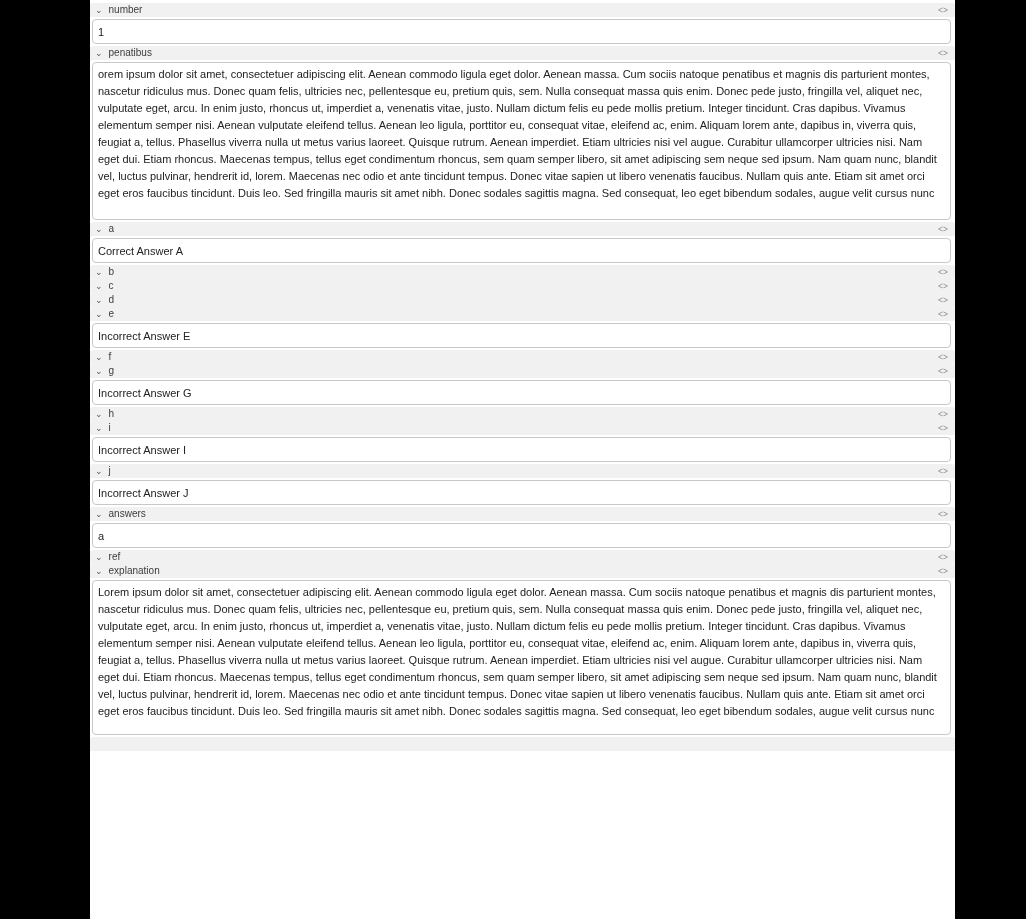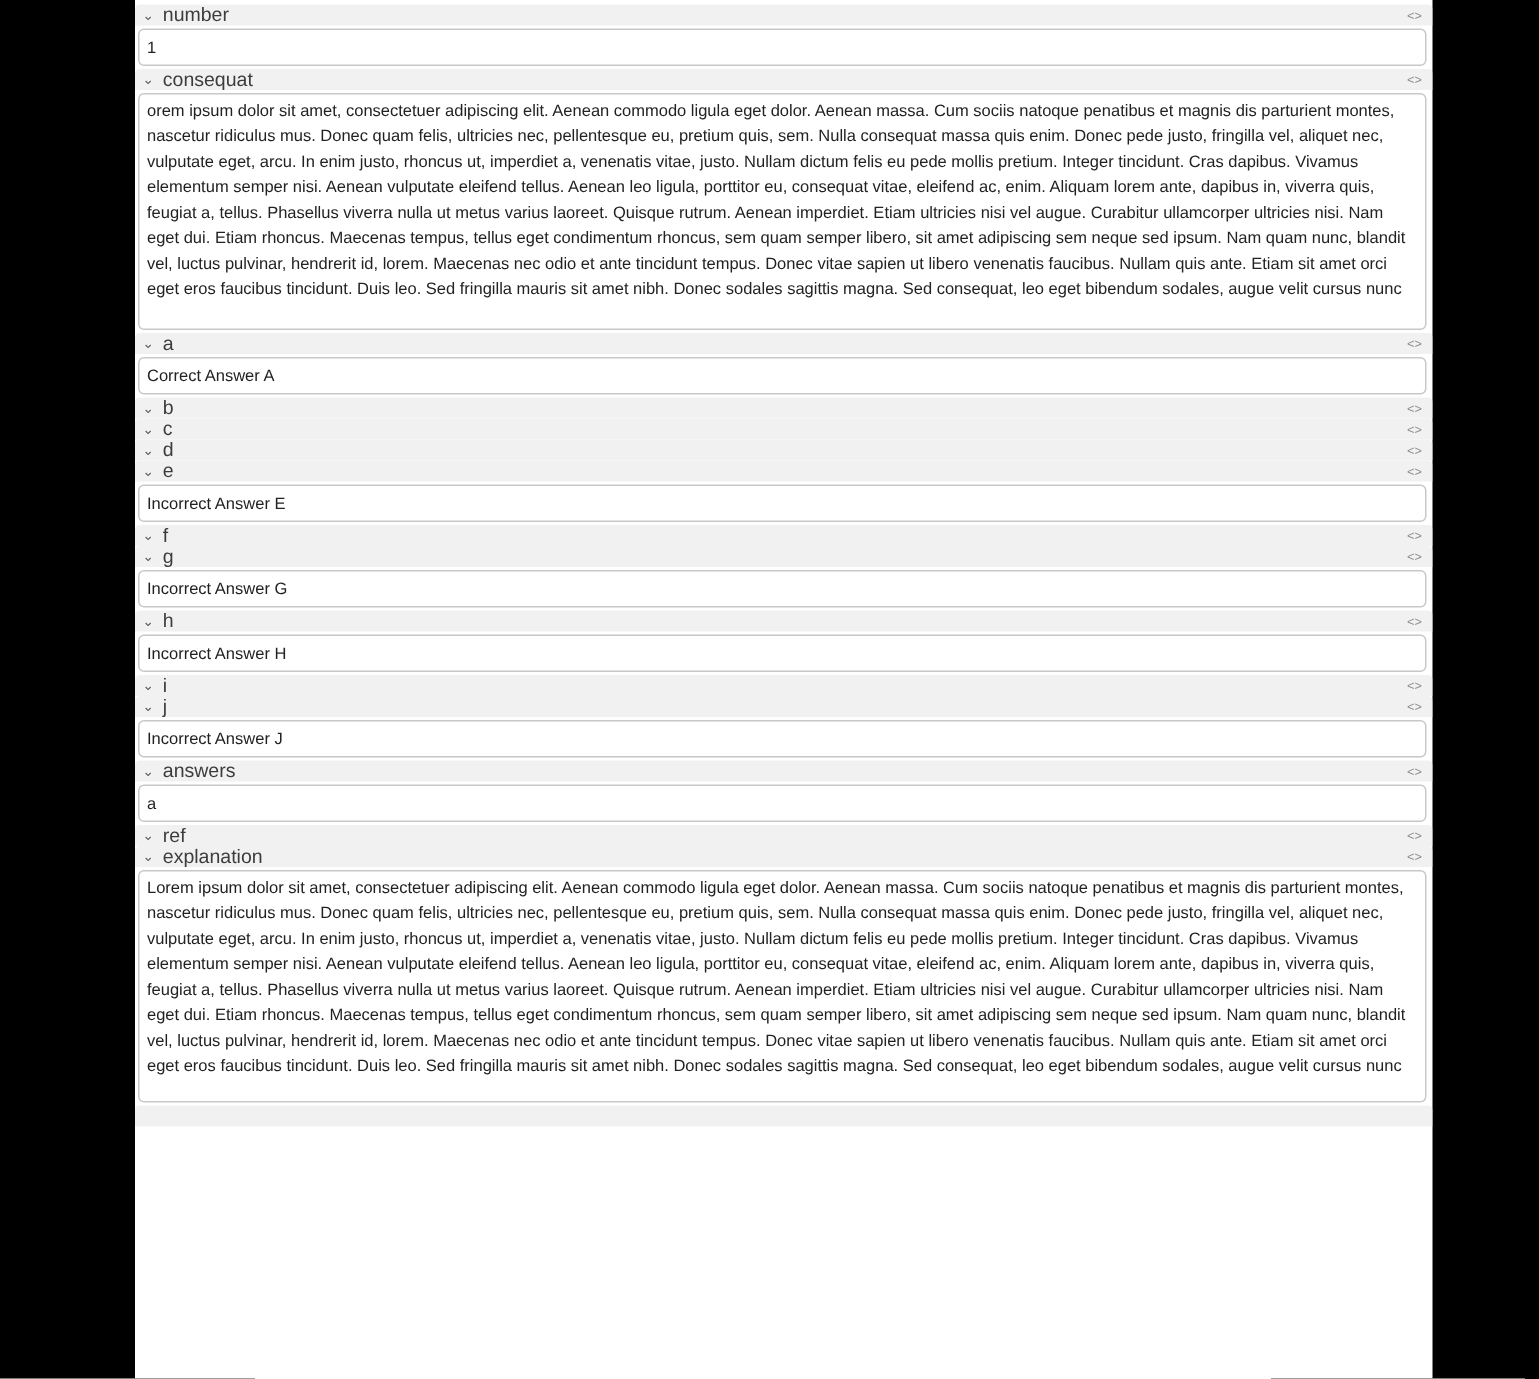--- a/index.html
+++ b/index.html
@@ -30,21 +30,21 @@
   }
   .chevron {
     color: #5a5a5a;
     font-size: 9px;
     line-height: 9px;
     margin-left: 5px;
     cursor: pointer;
   }
   .field-label {
     color: #3c3c3c;
-    font-size: 13px;
+    font-size: 10px;
     line-height: 10px;
     margin-left: 6px;
     white-space: nowrap;
   }
   .code-icon {
     position: absolute;
     right: 7px;
     top: 2px;
     color: #8d8d8d;
     font-size: 8.5px;
@@ -96,21 +96,21 @@
       <span class="code-icon">&lt;&gt;</span>
     </div>
     <div class="field-body">
           <input type="text" class="value" value="1" style="">
         </div>
   </div>
 
   <div class="field-section field-question">
     <div class="field-header">
       <span class="chevron">⌄</span>
-      <span class="field-label">consequat</span>
+      <span class="field-label">penatibus</span>
       <span class="code-icon">&lt;&gt;</span>
     </div>
     <div class="field-body">
           <textarea spellcheck="false" class="value" style="">orem ipsum dolor sit amet, consectetuer adipiscing elit. Aenean commodo ligula eget dolor. Aenean massa. Cum sociis natoque penatibus et magnis dis parturient montes, nascetur ridiculus mus. Donec quam felis, ultricies nec, pellentesque eu, pretium quis, sem. Nulla consequat massa quis enim. Donec pede justo, fringilla vel, aliquet nec, vulputate eget, arcu. In enim justo, rhoncus ut, imperdiet a, venenatis vitae, justo. Nullam dictum felis eu pede mollis pretium. Integer tincidunt. Cras dapibus. Vivamus elementum semper nisi. Aenean vulputate eleifend tellus. Aenean leo ligula, porttitor eu, consequat vitae, eleifend ac, enim. Aliquam lorem ante, dapibus in, viverra quis, feugiat a, tellus. Phasellus viverra nulla ut metus varius laoreet. Quisque rutrum. Aenean imperdiet. Etiam ultricies nisi vel augue. Curabitur ullamcorper ultricies nisi. Nam eget dui. Etiam rhoncus. Maecenas tempus, tellus eget condimentum rhoncus, sem quam semper libero, sit amet adipiscing sem neque sed ipsum. Nam quam nunc, blandit vel, luctus pulvinar, hendrerit id, lorem. Maecenas nec odio et ante tincidunt tempus. Donec vitae sapien ut libero venenatis faucibus. Nullam quis ante. Etiam sit amet orci eget eros faucibus tincidunt. Duis leo. Sed fringilla mauris sit amet nibh. Donec sodales sagittis magna. Sed consequat, leo eget bibendum sodales, augue velit cursus nunc</textarea>
         </div>
   </div>
 
   <div class="field-section field-a">
     <div class="field-header">
       <span class="chevron">⌄</span>
@@ -175,31 +175,31 @@
           <input type="text" class="value" value="Incorrect Answer G" style="">
         </div>
   </div>
 
   <div class="field-section field-h">
     <div class="field-header">
       <span class="chevron">⌄</span>
       <span class="field-label">h</span>
       <span class="code-icon">&lt;&gt;</span>
     </div>
-    <div class="field-body">
-          <input type="text" class="value" value="Incorrect Answer H" style="">
-        </div>
   </div>
 
   <div class="field-section field-i">
     <div class="field-header">
       <span class="chevron">⌄</span>
       <span class="field-label">i</span>
       <span class="code-icon">&lt;&gt;</span>
     </div>
+    <div class="field-body">
+          <input type="text" class="value" value="Incorrect Answer I" style="">
+        </div>
   </div>
 
   <div class="field-section field-j">
     <div class="field-header">
       <span class="chevron">⌄</span>
       <span class="field-label">j</span>
       <span class="code-icon">&lt;&gt;</span>
     </div>
     <div class="field-body">
           <input type="text" class="value" value="Incorrect Answer J" style="">

